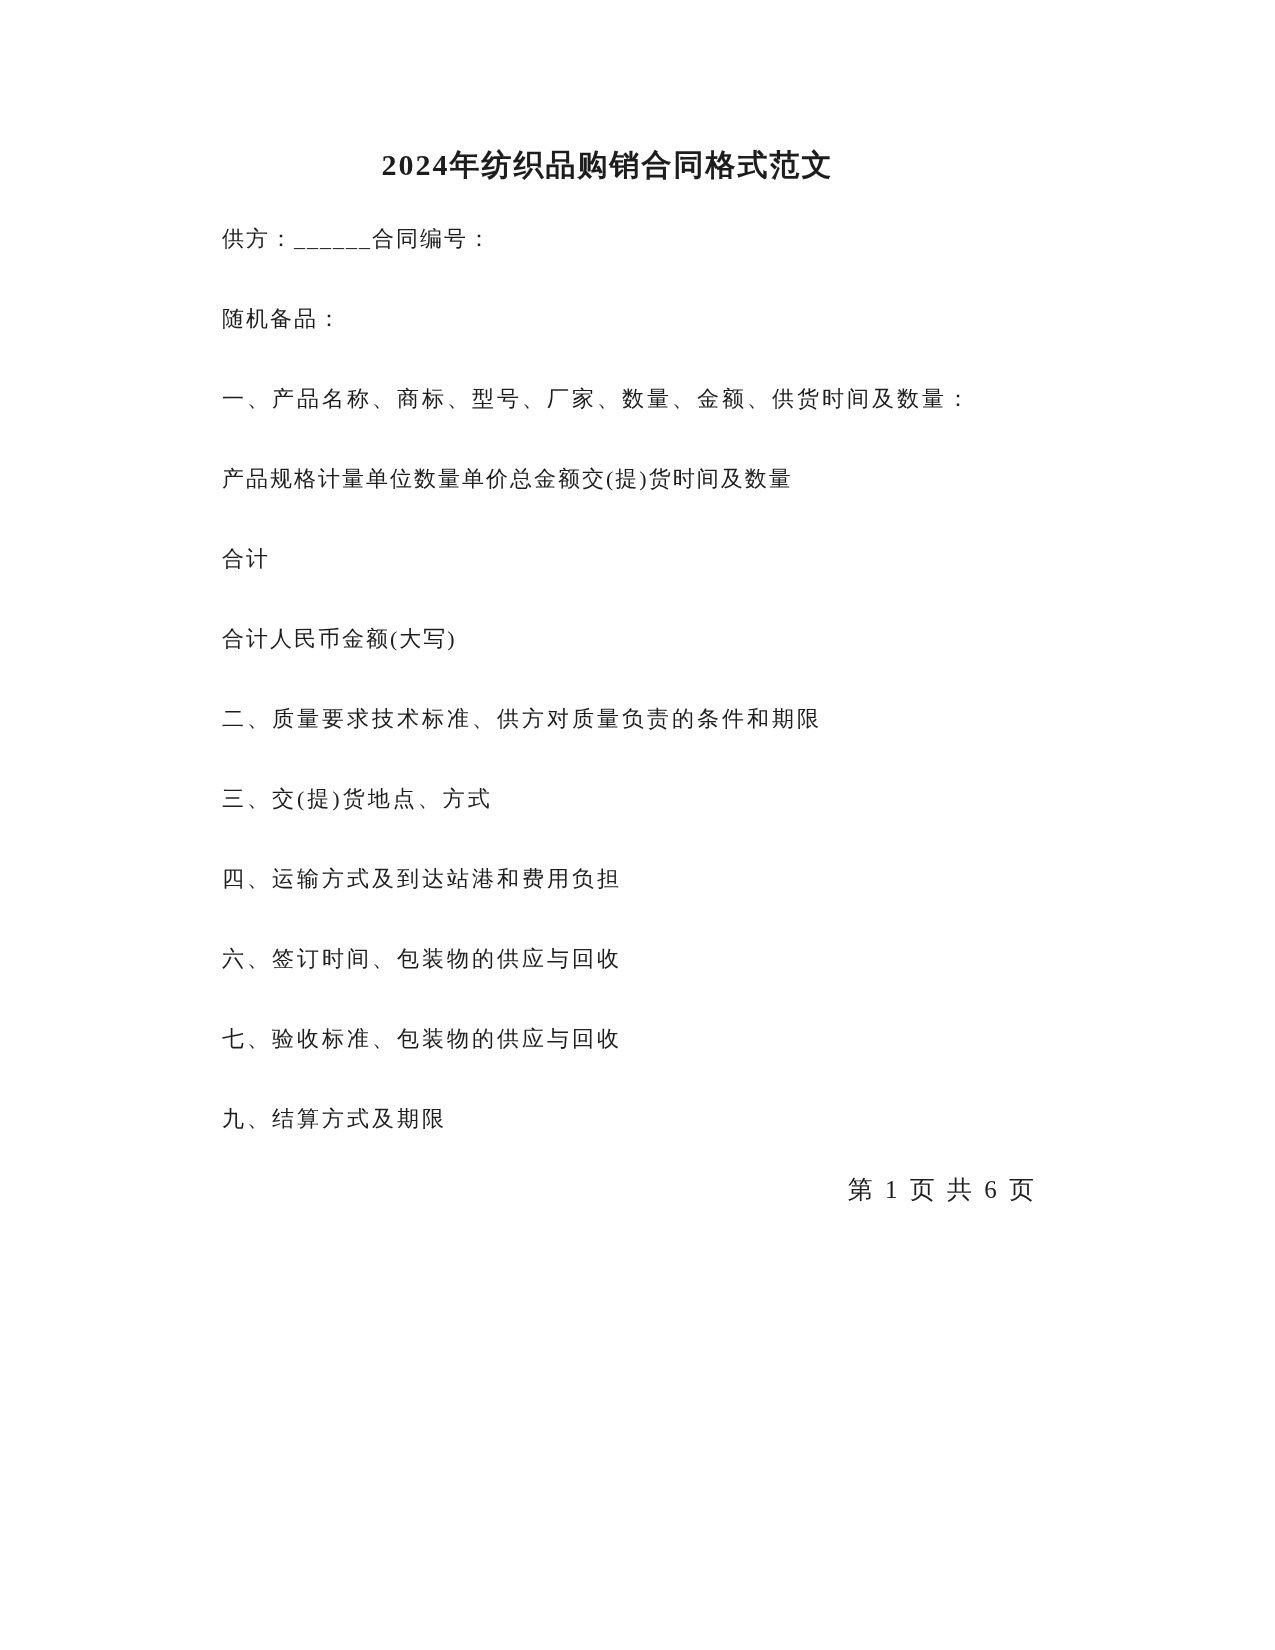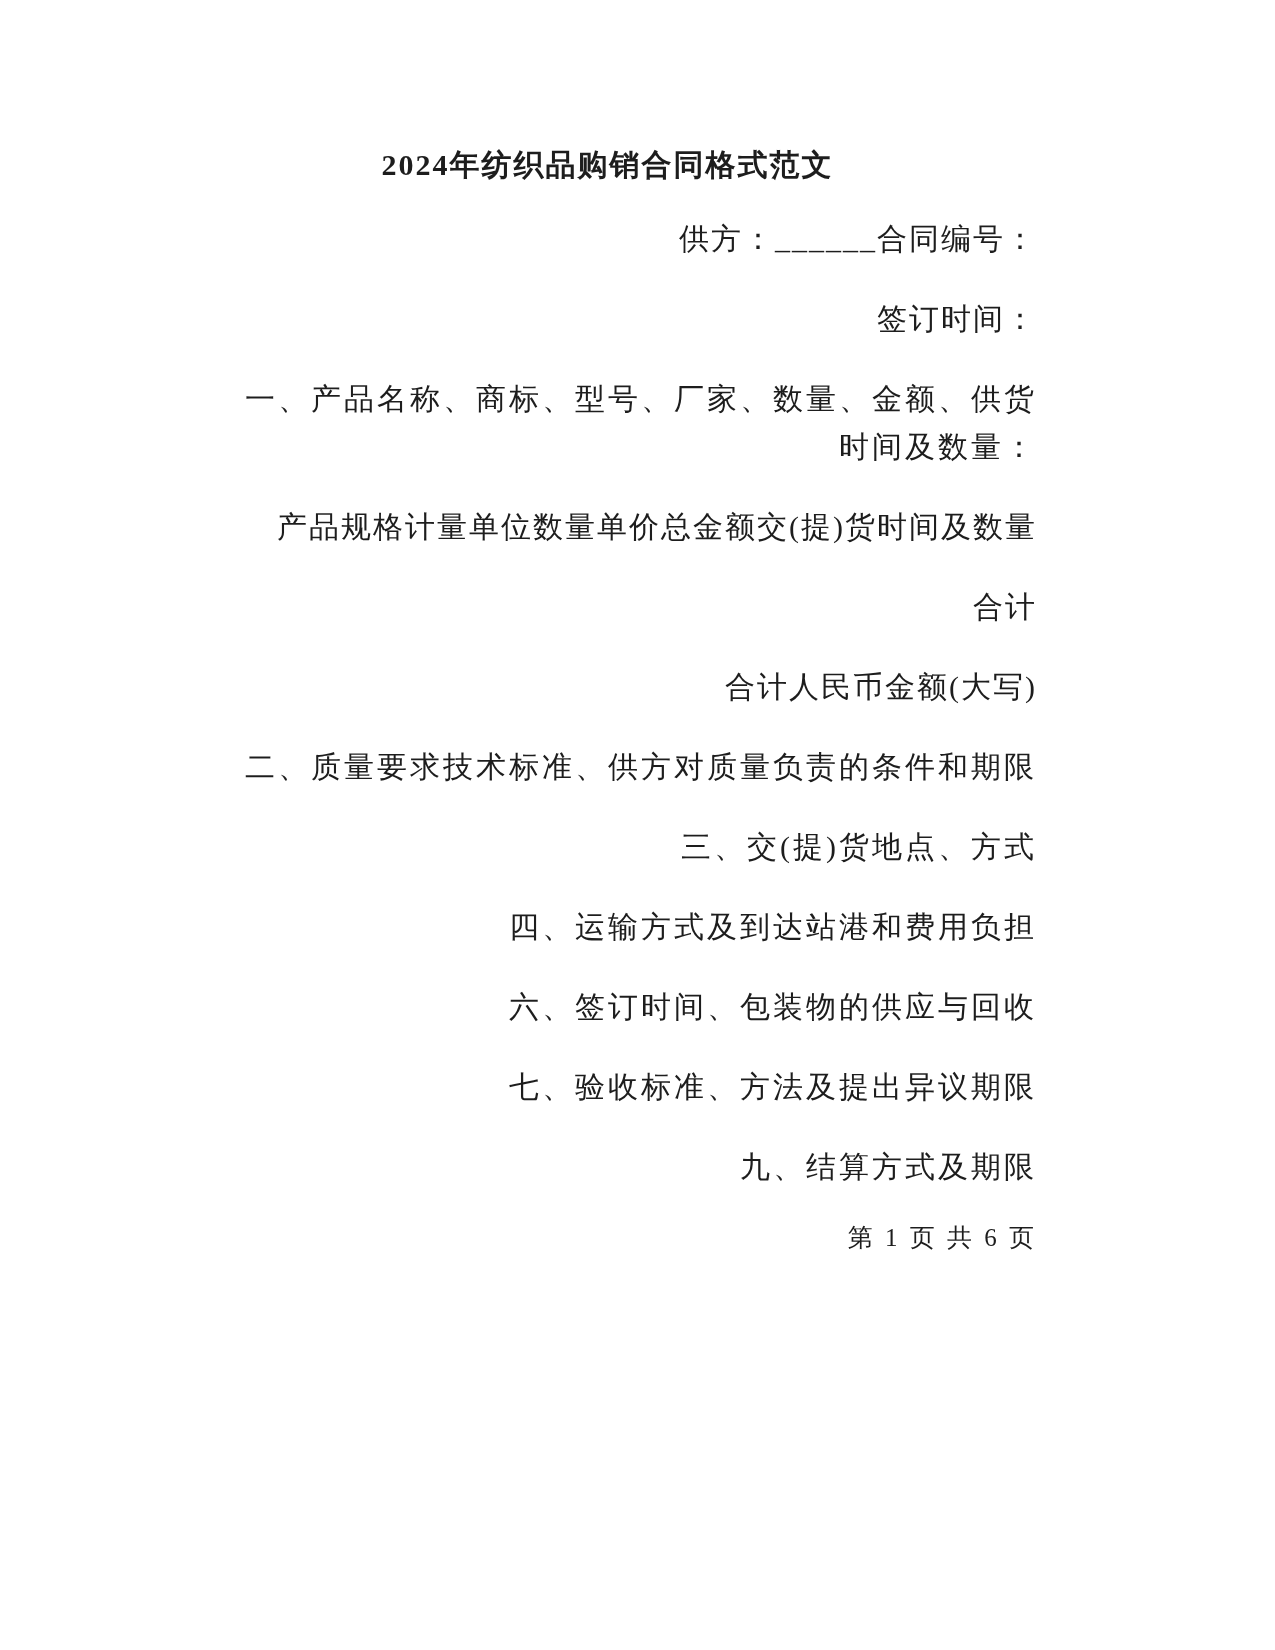--- a/index.html
+++ b/index.html
@@ -24,26 +24,25 @@
   .title {
     margin: 0 0 28px 0;
     text-align: center;
     font-size: 30px;
     line-height: 44px;
     font-weight: bold;
     letter-spacing: 2px;
   }
   .para {
     margin: 0 0 32px 0;
-    font-size: 30px;
+    font-size: 22px;
     line-height: 48px;
     letter-spacing: 2px;
     text-indent: 2em;
     word-break: break-all;
-    text-align: right;
   }
   .para.bold {
     font-weight: normal;
     letter-spacing: 3px;
   }
   .footer {
     margin-top: 22px;
     text-align: right;
     font-size: 25px;
     line-height: 30px;
@@ -52,38 +51,38 @@
 </style>
 </head>
 <body>
 
 <div class="page">
   <h1 class="title">2024年纺织品购销合同格式范文</h1>
 
   <p class="para">供方：______合同编号：</p>
 
 
-  <p class="para">签订时间：</p>
+  <p class="para">随机备品：</p>
 
   <p class="para bold">一、产品名称、商标、型号、厂家、数量、金额、供货时间及数量：</p>
 
   <p class="para">产品规格计量单位数量单价总金额交(提)货时间及数量</p>
 
   <p class="para">合计</p>
 
   <p class="para">合计人民币金额(大写)</p>
 
   <p class="para bold">二、质量要求技术标准、供方对质量负责的条件和期限</p>
 
   <p class="para bold">三、交(提)货地点、方式</p>
 
   <p class="para bold">四、运输方式及到达站港和费用负担</p>
 
 
   <p class="para bold">六、签订时间、包装物的供应与回收</p>
 
-  <p class="para bold">七、验收标准、方法及提出异议期限</p>
+  <p class="para bold">七、验收标准、包装物的供应与回收</p>
 
 
   <p class="para bold">九、结算方式及期限</p>
 
   <div class="footer">第 1 页 共 6 页</div>
 </div>
 
 </body></html>

